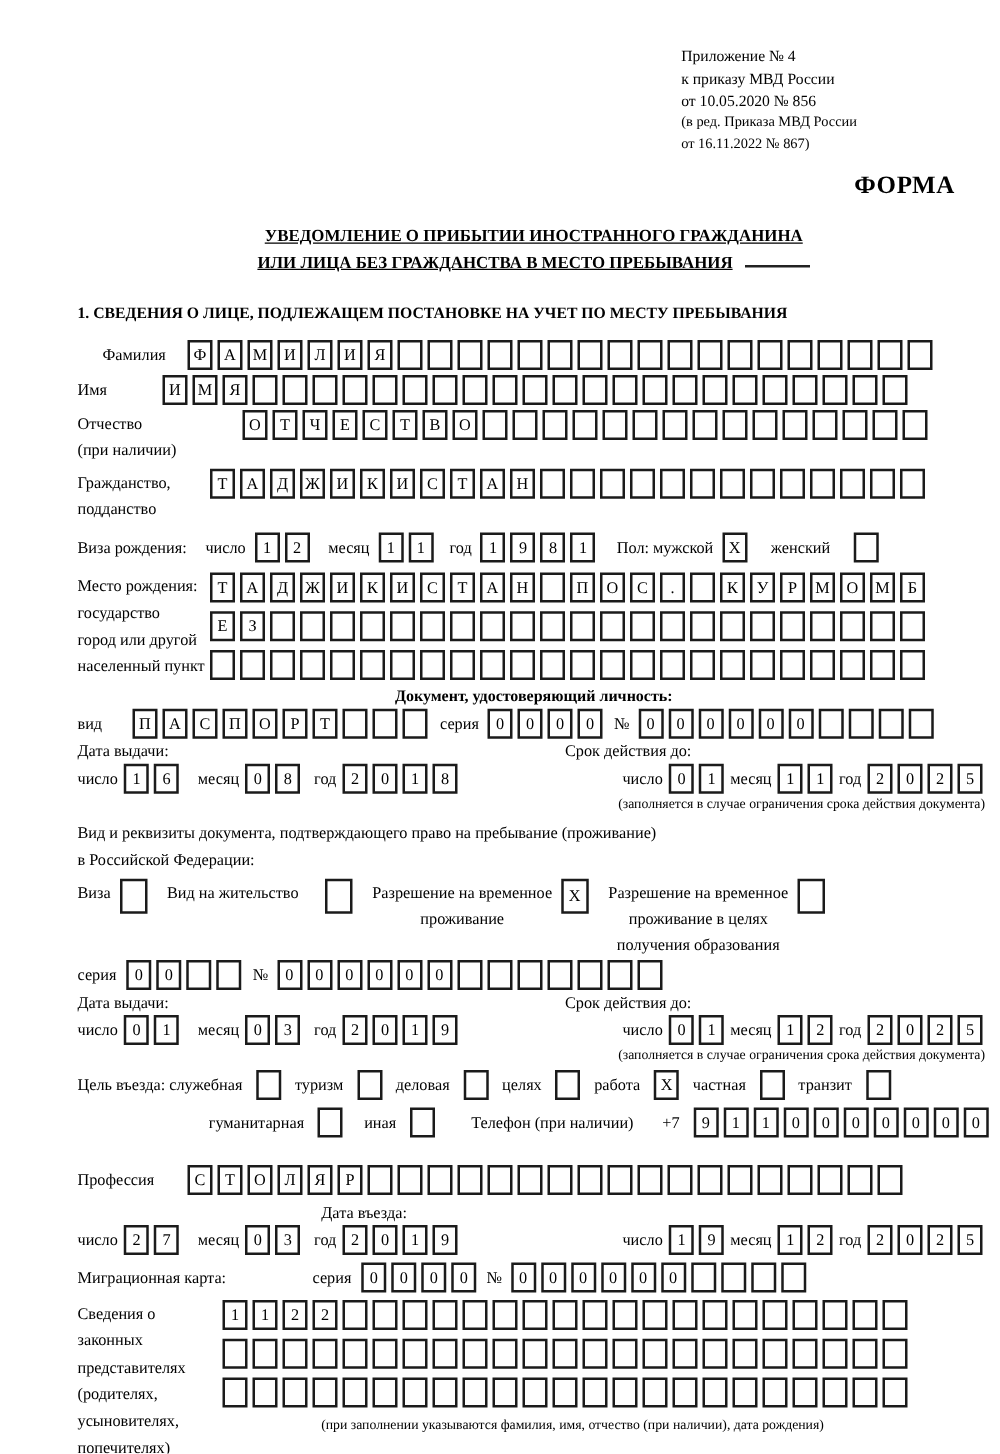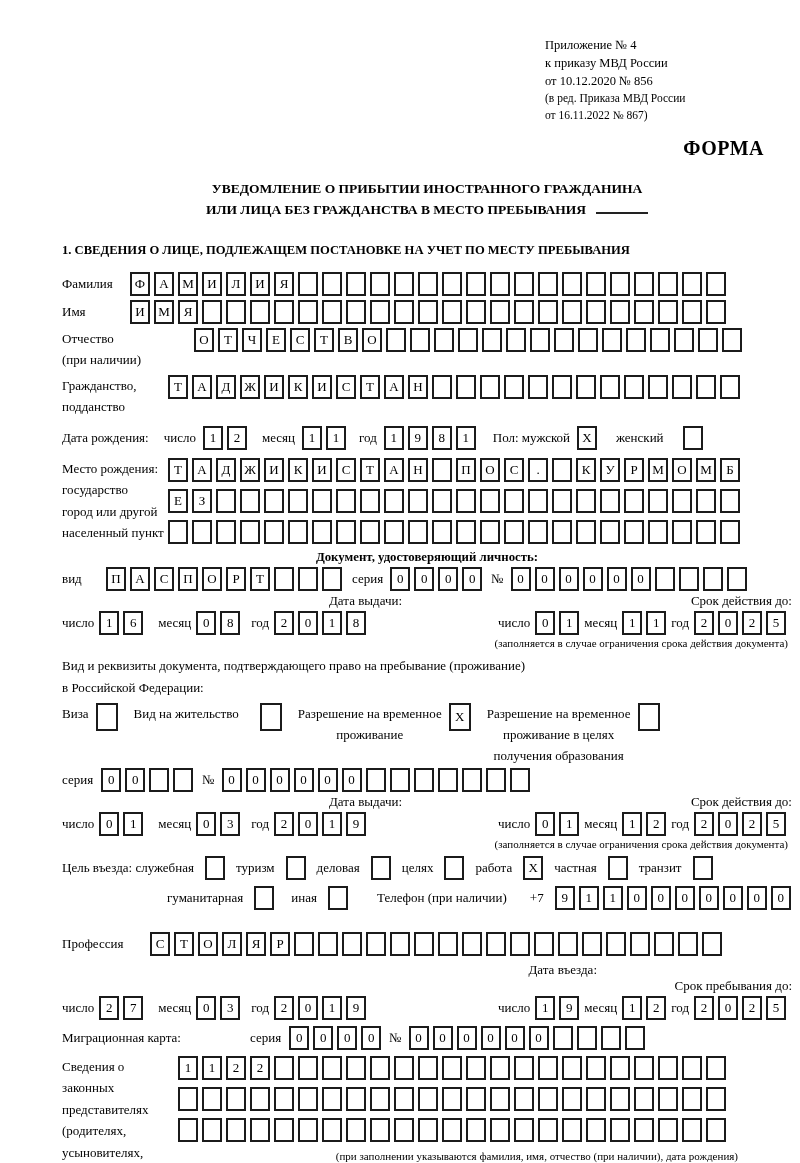--- a/index.html
+++ b/index.html
@@ -4,72 +4,72 @@
 <style>
   html,body{margin:0;padding:0;background:#fff;}
   .page{
     width:800px;height:1163px;background:#ffffff;color:#000;
     font-family:"Liberation Serif","DejaVu Serif",serif;
     box-sizing:border-box;padding:36px 8px 0 62px;overflow:hidden;position:relative;
   }
   .annex{margin-left:483px;font-size:12.5px;line-height:1.45;}
   .annex-s{font-size:11.5px;line-height:1.45;}
   .forma{margin-top:13px;text-align:right;padding-right:28px;font-weight:bold;font-size:20px;letter-spacing:.5px;}
-  .title{margin-top:18px;text-align:center;font-weight:bold;font-size:13.5px;line-height:21px;}
+  .title{margin-top:18px;text-align:center;font-weight:bold;font-size:13.5px;line-height:21px;text-decoration:underline;}
   .blank{display:inline-block;width:52px;border-bottom:2px solid #222;height:12px;margin-left:10px;}
   .sec1{margin-top:23px;font-weight:bold;font-size:12.6px;}
   .row{display:flex;align-items:flex-start;margin-top:4px;flex-wrap:nowrap;}
   .lbl{font-size:13px;line-height:24px;flex:none;}
   .lbl-lines{font-size:13px;line-height:21.5px;flex:none;}
   .cells{display:flex;gap:4px;flex:none;align-items:flex-start;}
   .cell{box-sizing:border-box;width:20px;height:24px;border:2px solid #1b1b1b;background:#fff;
         font-size:13px;line-height:20px;text-align:center;flex:none;overflow:hidden;}
   .big .cell{width:22px;height:28px;line-height:24px;}
   .rows-col{display:flex;flex-direction:column;gap:7px;flex:none;}
   .mt8{margin-top:8px;} .mt6{margin-top:6px;} .mt2{margin-top:2px;}
   .w68{width:68px;} .w106{width:106px;} .w116{width:116px;} .w132{width:132px;} .w88{width:88px;} .w150{width:150px;font-family:Liberation Serif, serif;}
   .center-bold{margin-top:6px;text-align:center;font-weight:bold;font-size:12.8px;}
   .dg{display:flex;align-items:center;gap:5px;flex:none;}
   .dlbl{font-size:13px;flex:none;}
   .dates-row{display:flex;align-items:center;margin-top:2px;}
-  .dh{font-size:13px;text-align:right;}
+  .dh{font-size:13px;text-align:left;}
   .dh-l{width:340;} .dh-l{width:340px;} .dh-r{width:340px;margin-left:auto;}
   .dg-r{margin-left:auto;margin-right:6px;}
   .note{margin-top:2px;text-align:right;font-size:11px;padding-right:4px;}
   .para{margin-top:6px;font-size:13px;line-height:22px;}
   .cb-row{display:flex;align-items:flex-start;margin-top:4px;gap:16px;}
   .cb-pair{display:flex;align-items:flex-start;gap:7px;flex:none;}
   .cb-lines{font-size:13px;line-height:21px;text-align:center;flex:none;}
   .purpose{display:flex;align-items:center;margin-top:6px;gap:11px;}
   .plbl{font-size:13px;flex:none;}
-  .reps-note{margin-top:8px;font-size:11px;text-align:right;width:560px;}
+  .reps-note{margin-top:8px;font-size:11px;text-align:center;width:560px;}
 </style>
 </head>
 <body>
 
 <div class="page">
 
   <div class="annex">
     <div>Приложение № 4</div>
     <div>к приказу МВД России</div>
-    <div>от 10.12.2020 № 856</div>
+    <div>от 10.05.2020 № 856</div>
     <div class="annex-s">(в ред. Приказа МВД России</div>
     <div class="annex-s">от 16.11.2022 № 867)</div>
   </div>
 
   <div class="forma">ФОРМА</div>
 
   <div class="title">
     <div>УВЕДОМЛЕНИЕ О ПРИБЫТИИ ИНОСТРАННОГО ГРАЖДАНИНА</div>
     <div><span>ИЛИ ЛИЦА БЕЗ ГРАЖДАНСТВА В МЕСТО ПРЕБЫВАНИЯ</span><span class="blank"></span></div>
   </div>
 
   <div class="sec1">1. СВЕДЕНИЯ О ЛИЦЕ, ПОДЛЕЖАЩЕМ ПОСТАНОВКЕ НА УЧЕТ ПО МЕСТУ ПРЕБЫВАНИЯ</div>
 
-  <div class="row" style="margin-top:14px;">
+  <div class="row" style="margin-top:14px;margin-left:20px;">
     <div class="lbl w68">Фамилия</div>
     <div class="cells">
         <span class="cell">Ф</span>
         <span class="cell">А</span>
         <span class="cell">М</span>
         <span class="cell">И</span>
         <span class="cell">Л</span>
         <span class="cell">И</span>
         <span class="cell">Я</span>
         <span class="cell"></span>
@@ -183,21 +183,21 @@
         <span class="cell"></span>
         <span class="cell"></span>
         <span class="cell"></span>
         <span class="cell"></span>
         <span class="cell"></span>
         <span class="cell"></span>
       </div>
   </div>
 
   <div class="row mt8" style="align-items:center;gap:7px;">
-    <div class="dlbl">Дата рождения:</div>
+    <div class="dlbl">Виза рождения:</div>
     <span class="dlbl" style="margin-left:8px;">число</span>
     <div class="cells">
         <span class="cell">1</span>
         <span class="cell">2</span>
       </div>
     <span class="dlbl" style="margin-left:8px;">месяц</span>
     <div class="cells">
         <span class="cell">1</span>
         <span class="cell">1</span>
       </div>
@@ -582,21 +582,20 @@
         <span class="cell"></span>
         <span class="cell"></span>
         <span class="cell"></span>
         <span class="cell"></span>
         <span class="cell"></span>
       </div>
   </div>
 
   <div class="dates-row" style="margin-top:6px;flex-direction:column;">
     <div class="dh dh-l">Дата въезда:</div>
-    <div class="dh dh-r">Срок пребывания до:</div>
   </div>
   <div class="dates-row mt2">
     <div class="dg">
       <span class="dlbl">число</span>
       <div class="cells">
           <span class="cell">2</span>
           <span class="cell">7</span>
         </div>
       <span class="dlbl" style="margin-left:10px;">месяц</span>
       <div class="cells">

